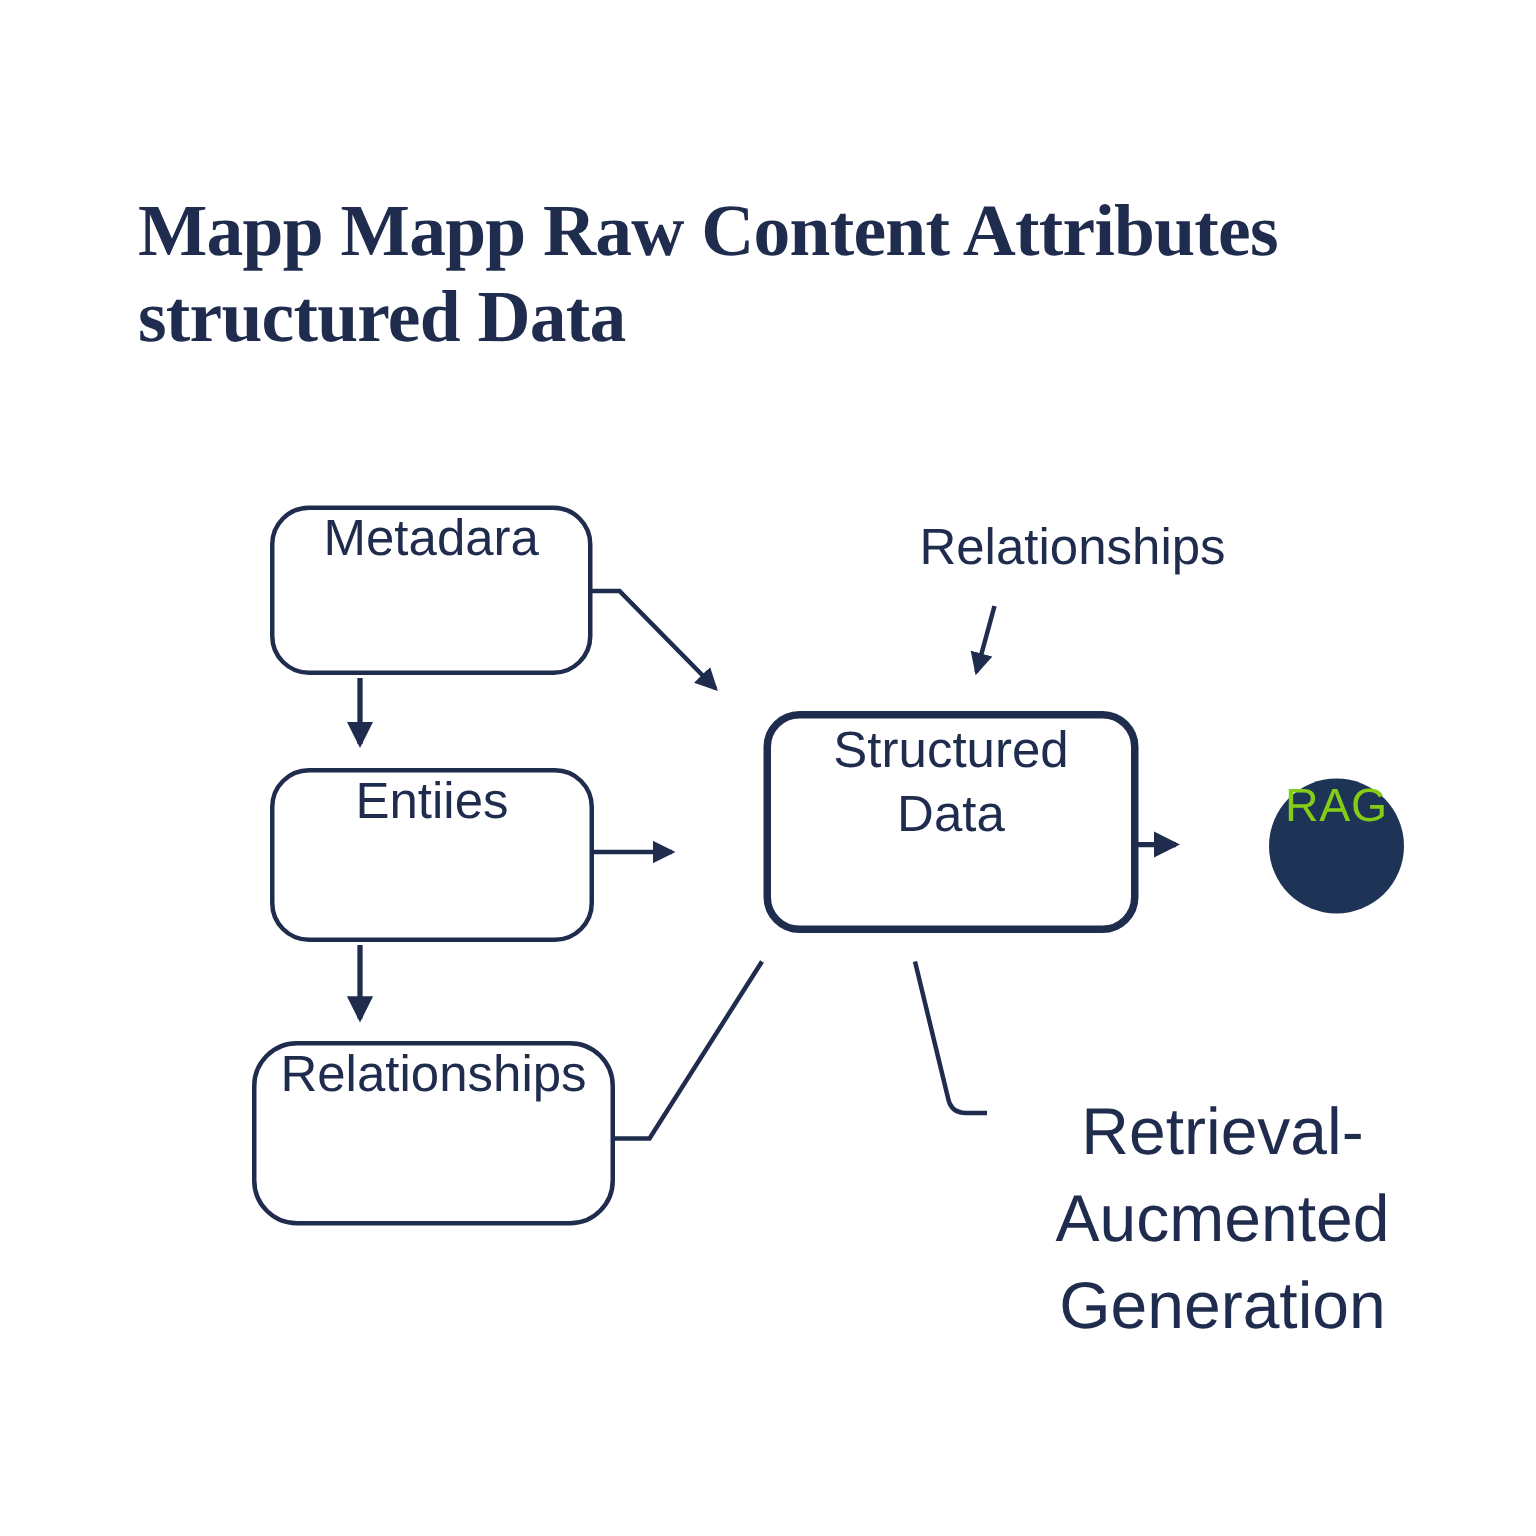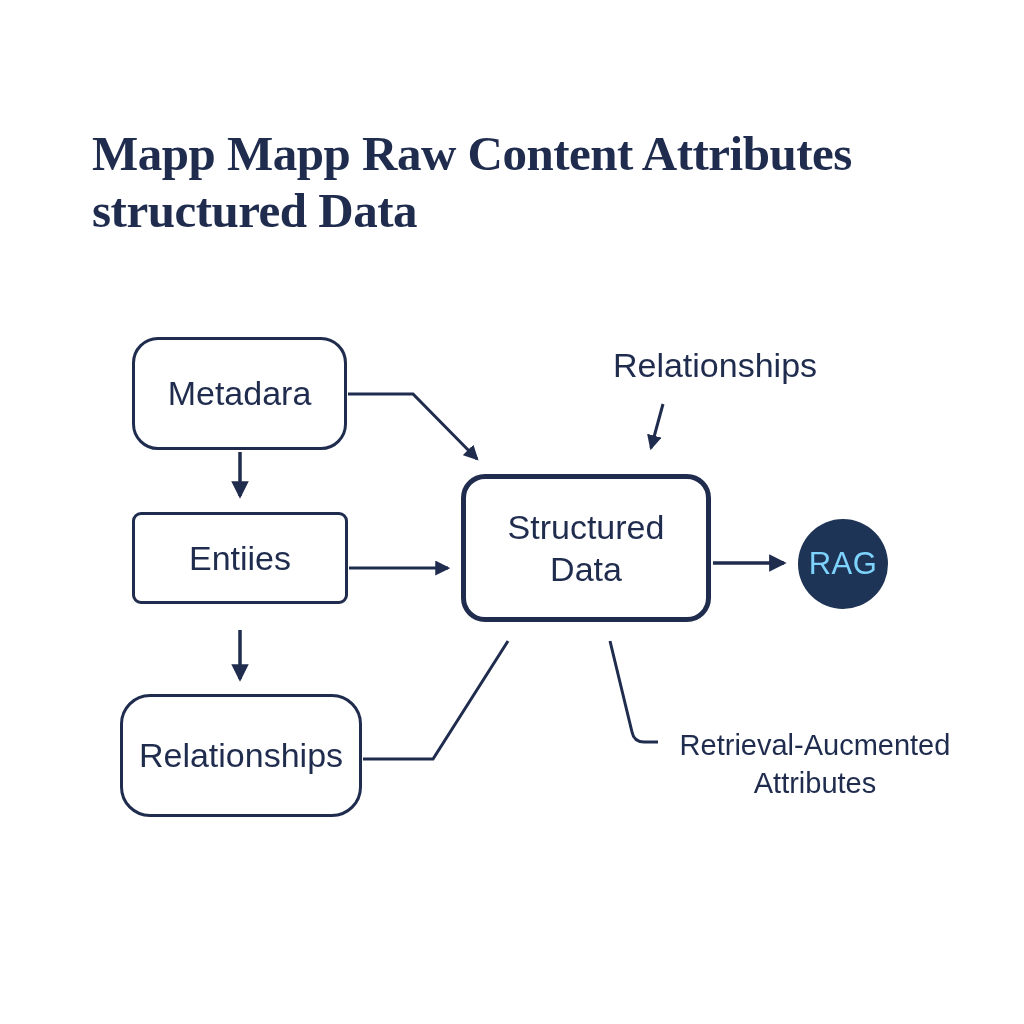--- a/index.html
+++ b/index.html
@@ -28,59 +28,59 @@
     font-family: Liberation Serif, serif;
   }
   .connectors {
     position: absolute;
     left: 0;
     top: 0;
   }
   .node {
     position: absolute;
     display: flex;
-    align-items: center;
     justify-content: center;
     text-align: center;
     background: #ffffff;
     border: 3px solid #1f2c4e;
     color: #1f2c4e;
     font-size: 34px;
     font-weight: 500;
     box-sizing: border-box;
+    margin-left: 48px;
   }
   .node-metadata      { left: 132px; top: 337px; width: 215px; height: 113px; border-radius: 26px; }
-  .node-entities      { left: 132px; top: 512px; width: 216px; height: 92px; border-radius: 9px; }
+  .node-entities      { left: 132px; top: 512px; width: 216px; height: 116px; border-radius: 26px; }
   .node-relationships { left: 120px; top: 694px; width: 242px; height: 123px; border-radius: 30px; }
   .node-structured {
     left: 461px; top: 474px; width: 250px; height: 148px;
     border-radius: 24px; border-width: 5px;
     line-height: 1.25; padding: 0 18px;
   }
   .node-rag {
     left: 798px; top: 519px; width: 90px; height: 90px;
     border-radius: 50%;
     border: none;
     background: #1e3456;
-    color: #7dd3fc;
+    color: #84cc16;
     font-size: 31px;
     font-weight: 500;
     letter-spacing: 0.5px;
   }
   .float-label {
     position: absolute;
     text-align: center;
     color: #1f2c4e;
     font-size: 34px;
     font-weight: 500;
   }
   .label-relationships { left: 590px; top: 346px; width: 250px; }
   .label-rag {
     left: 640px; top: 726px; width: 350px;
-    font-size: 29px; line-height: 1.32;
+    font-size: 44px; line-height: 1.32;
   }
 </style>
 </head>
 <body>
 
 <div class="canvas">
 
   <div class="title">Mapp Mapp Raw Content Attributes structured Data</div>
 
   <svg class="connectors" width="1024" height="1024" viewBox="0 0 1024 1024">
@@ -124,16 +124,16 @@
   </div>
 
   <div class="node node-rag">
     <span>RAG</span>
   </div>
 
   <div class="float-label label-relationships">Relationships</div>
 
   <div class="float-label label-rag">
     <div>Retrieval-Aucmented</div>
-    <div>Attributes</div>
+    <div>Generation</div>
   </div>
 
 </div>
 
 </body></html>

